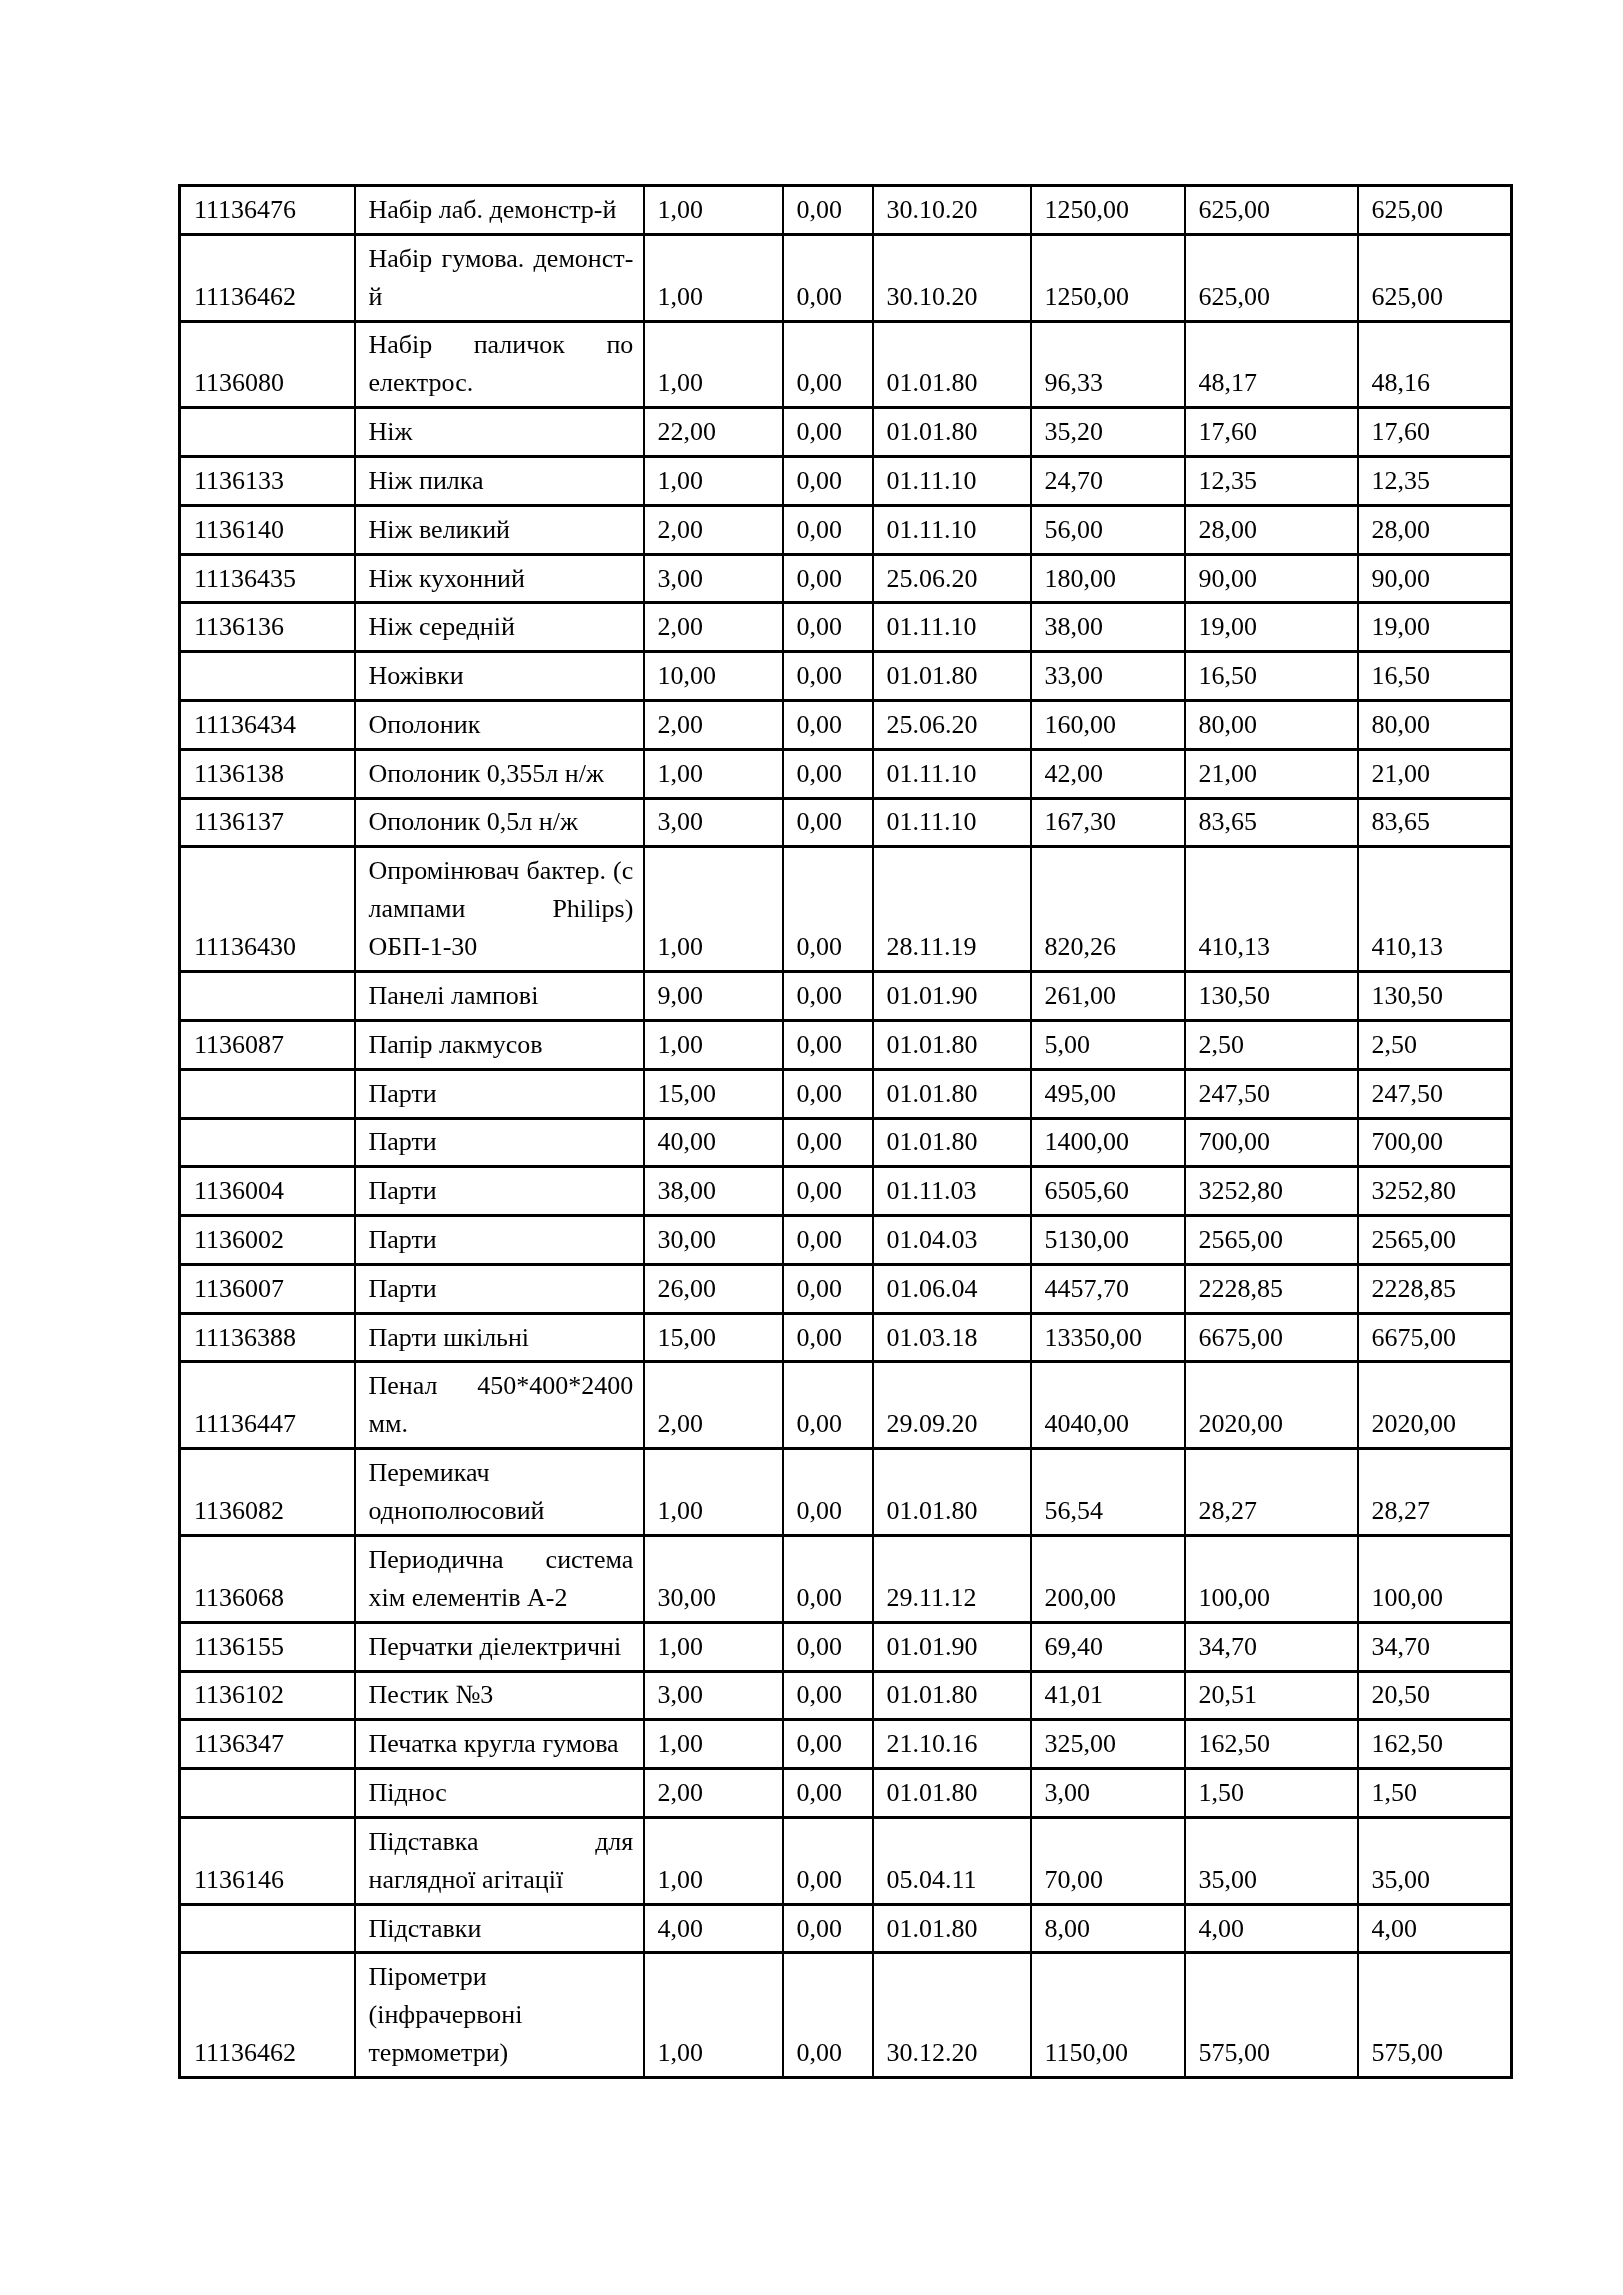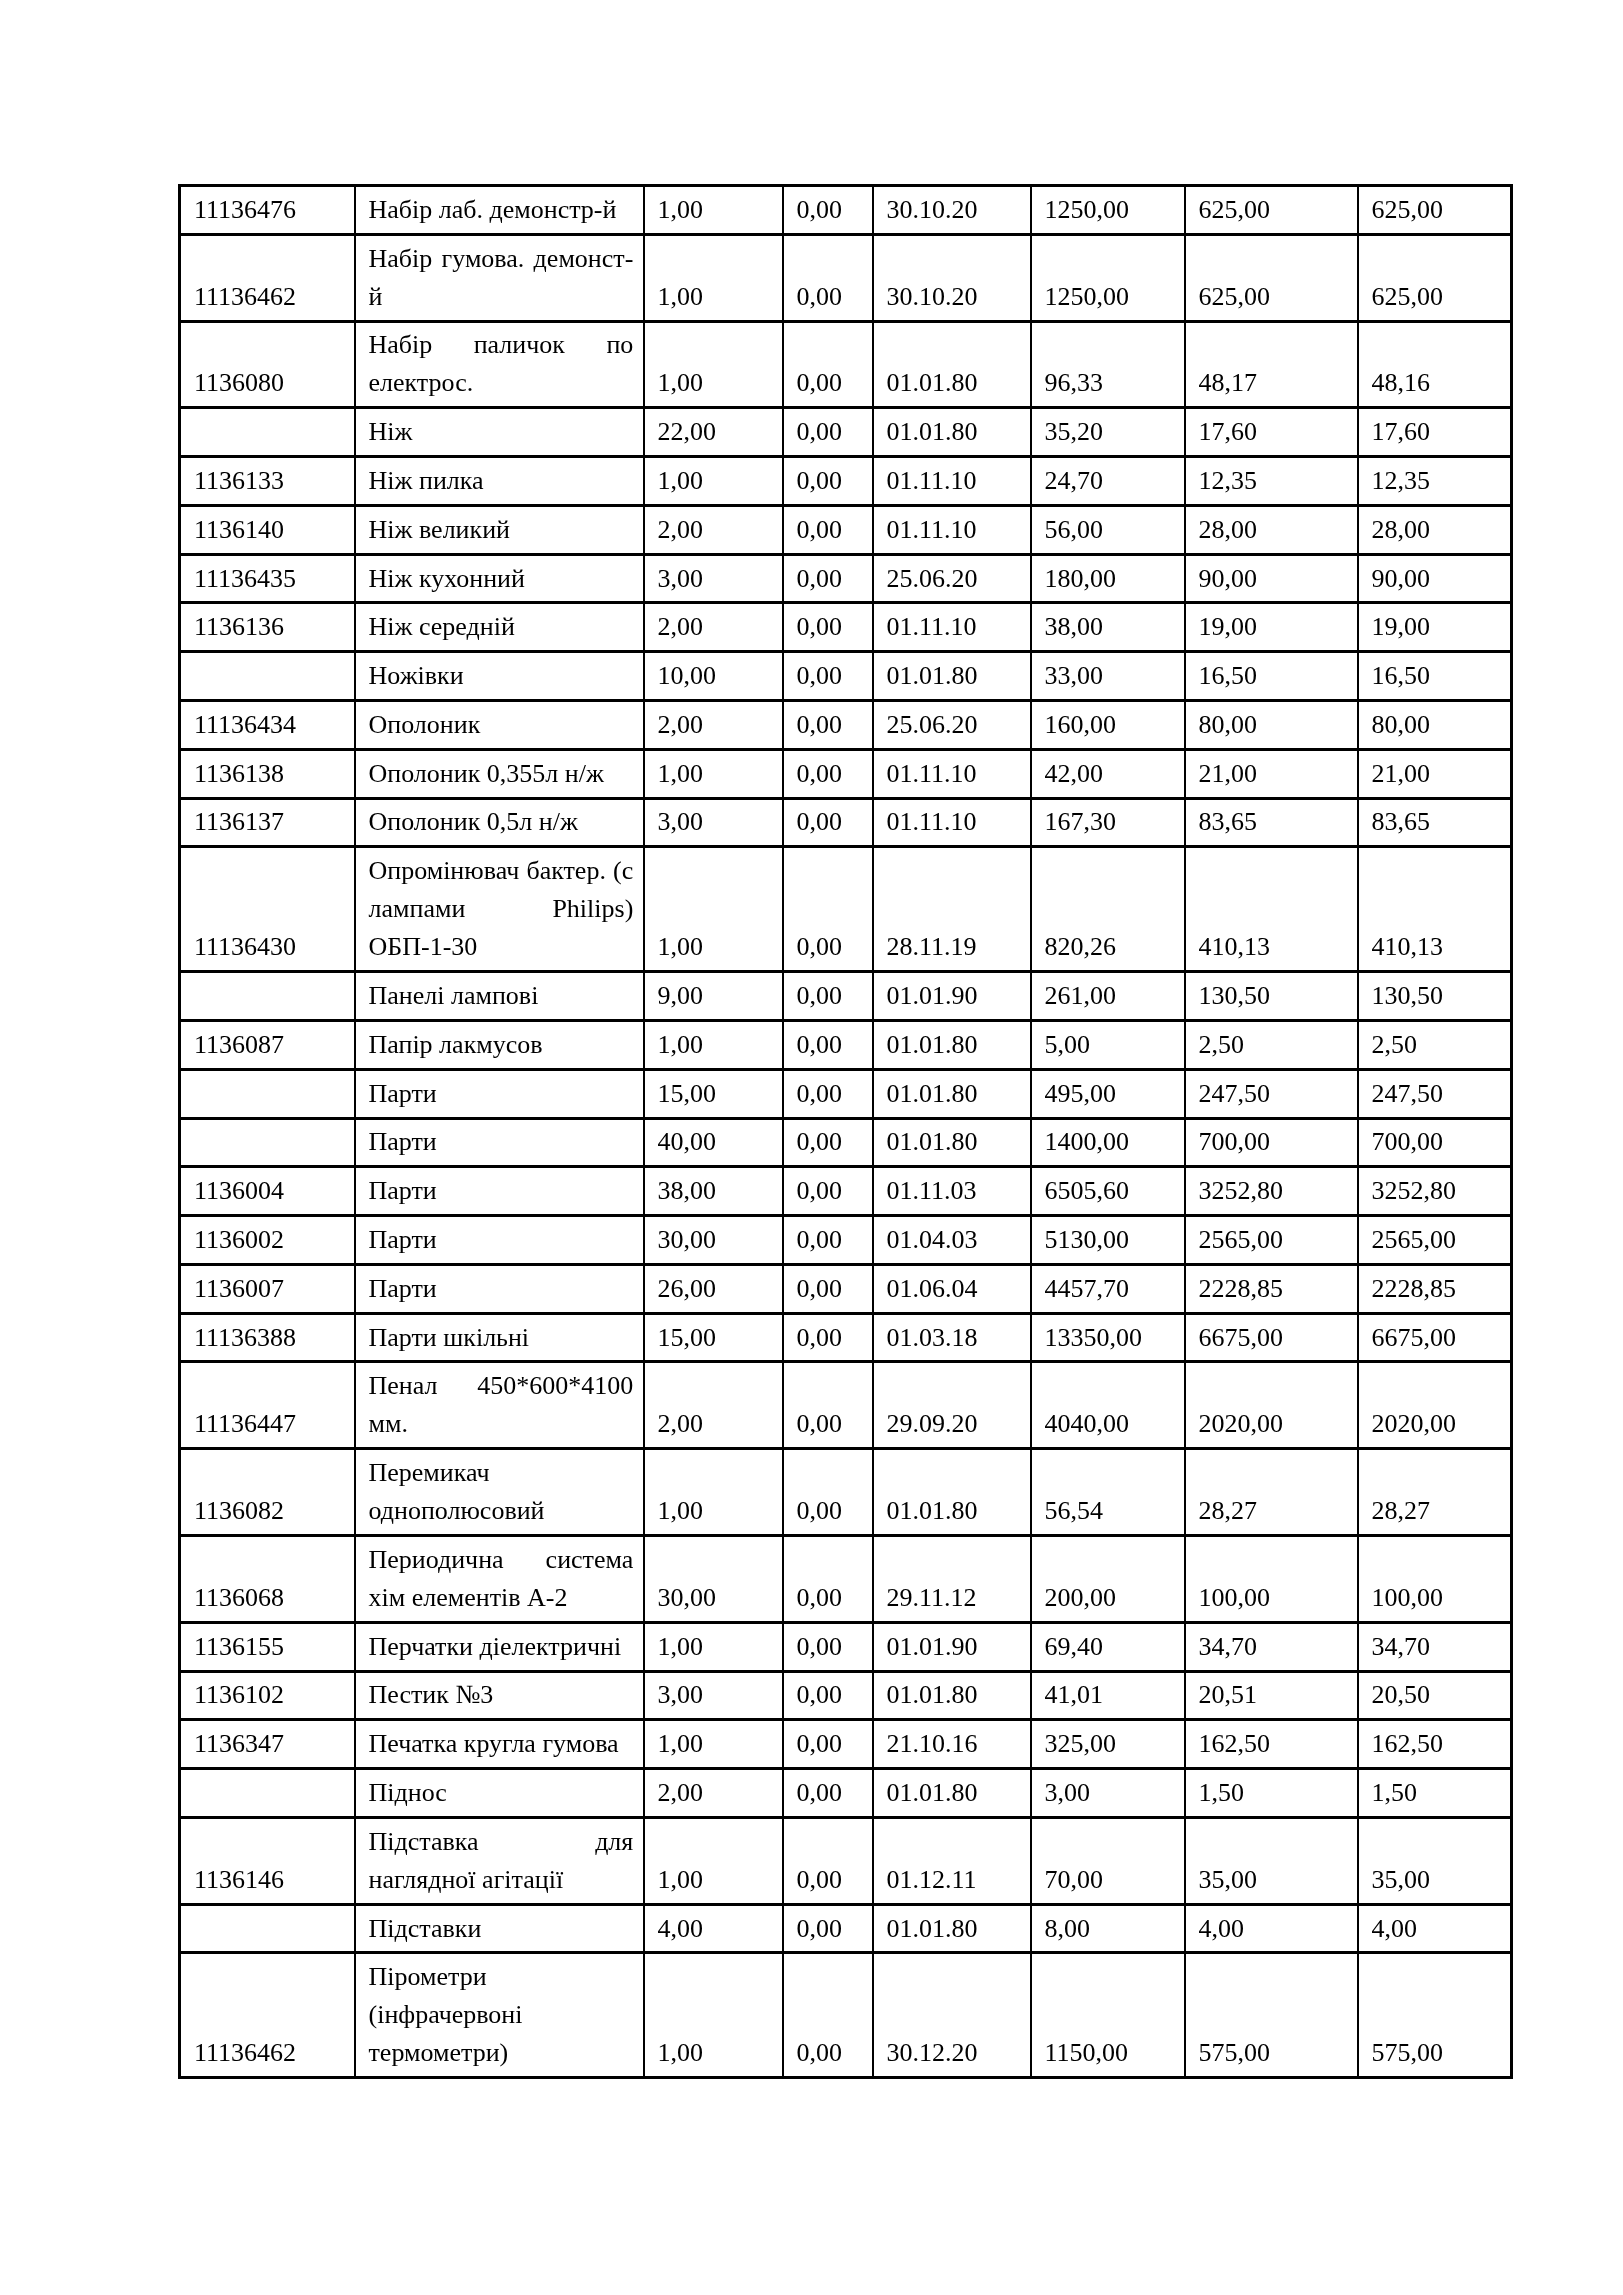--- a/index.html
+++ b/index.html
@@ -271,21 +271,21 @@
           <td class="col-name">Парти шкільні</td>
           <td class="col-qty">15,00</td>
           <td class="col-zero">0,00</td>
           <td class="col-date">01.03.18</td>
           <td class="col-sum">13350,00</td>
           <td class="col-half1">6675,00</td>
           <td class="col-half2">6675,00</td>
         </tr>
         <tr>
           <td class="col-id">11136447</td>
-          <td class="col-name">Пенал 450*600*4100 мм.</td>
+          <td class="col-name">Пенал 450*400*2400 мм.</td>
           <td class="col-qty">2,00</td>
           <td class="col-zero">0,00</td>
           <td class="col-date">29.09.20</td>
           <td class="col-sum">4040,00</td>
           <td class="col-half1">2020,00</td>
           <td class="col-half2">2020,00</td>
         </tr>
         <tr>
           <td class="col-id">1136082</td>
           <td class="col-name">Перемикач однополюсовий</td>
@@ -344,21 +344,21 @@
           <td class="col-date">01.01.80</td>
           <td class="col-sum">3,00</td>
           <td class="col-half1">1,50</td>
           <td class="col-half2">1,50</td>
         </tr>
         <tr>
           <td class="col-id">1136146</td>
           <td class="col-name">Підставка для наглядної агітації</td>
           <td class="col-qty">1,00</td>
           <td class="col-zero">0,00</td>
-          <td class="col-date">01.12.11</td>
+          <td class="col-date">05.04.11</td>
           <td class="col-sum">70,00</td>
           <td class="col-half1">35,00</td>
           <td class="col-half2">35,00</td>
         </tr>
         <tr>
           <td class="col-id"></td>
           <td class="col-name">Підставки</td>
           <td class="col-qty">4,00</td>
           <td class="col-zero">0,00</td>
           <td class="col-date">01.01.80</td>

